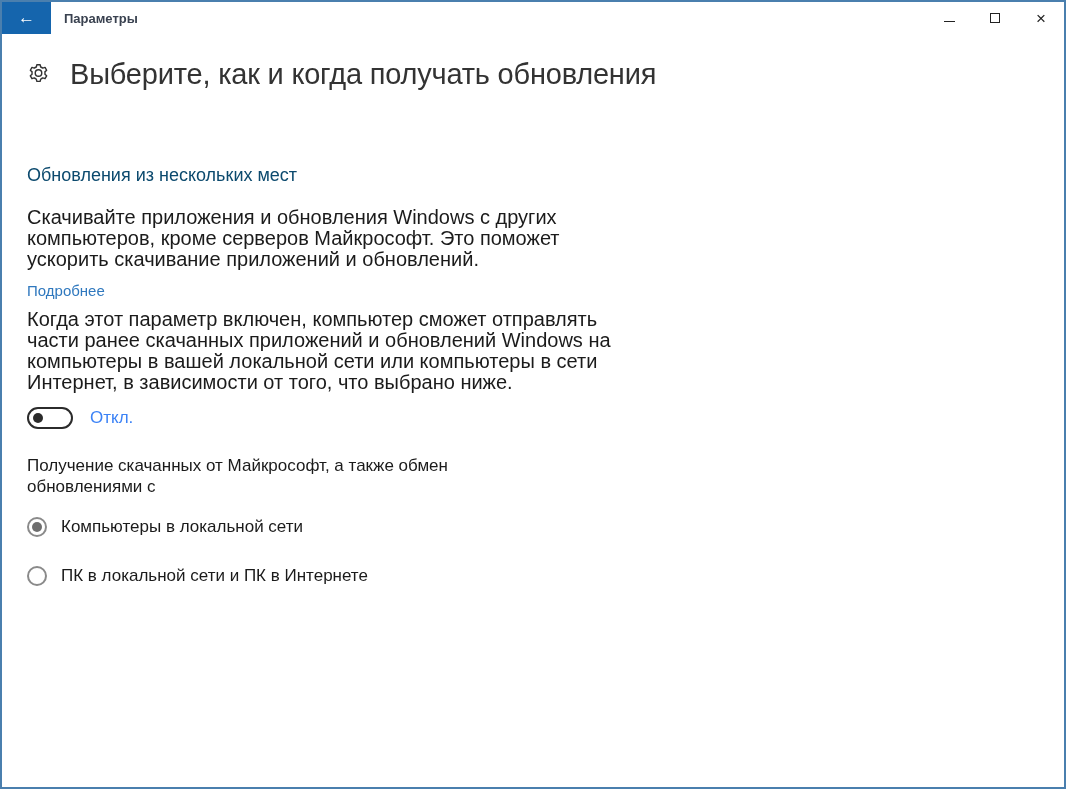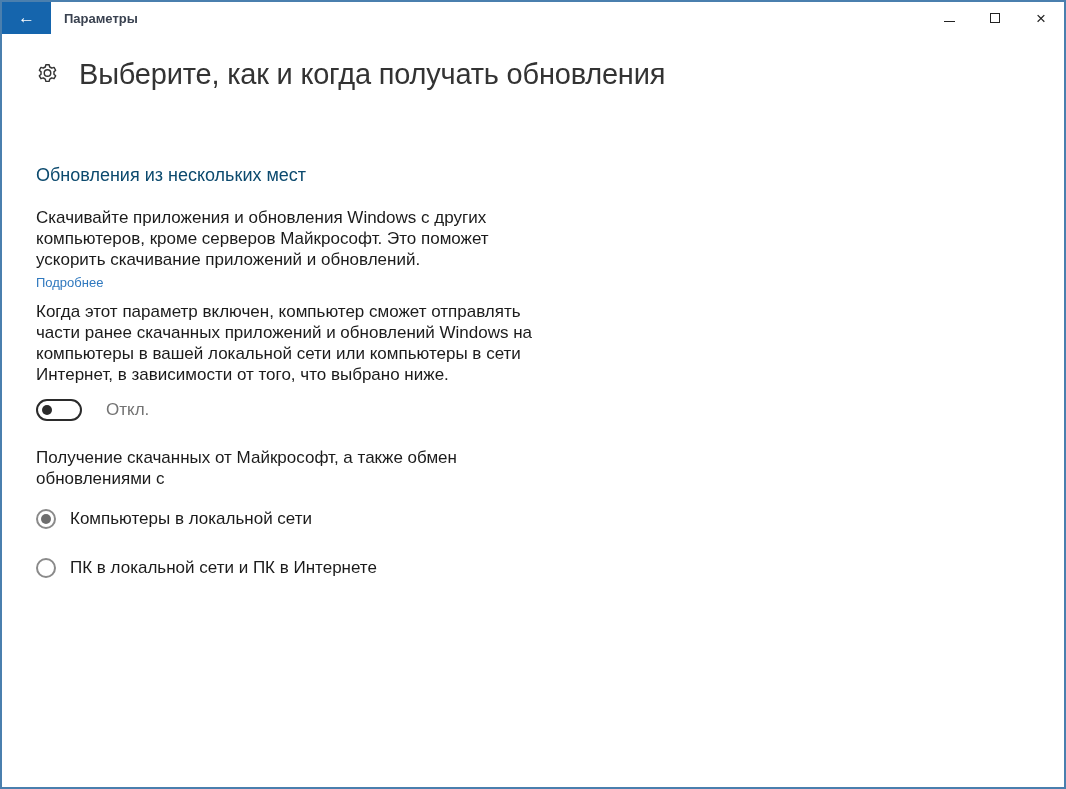--- a/index.html
+++ b/index.html
@@ -45,21 +45,21 @@
     width: 46px; height: 32px;
     display: flex; align-items: center; justify-content: center;
     color: #222222;
     cursor: pointer;
   }
   .min-glyph { width: 11px; height: 0; border-top: 1.5px solid #222; margin-top: 6px; }
   .max-glyph { width: 10px; height: 10px; border: 1.4px solid #222; }
   .close-glyph { font-size: 17px; line-height: 1; color: #222; }
 
   
-  .content { padding-left: 34px; padding-right: 25px; }
+  .content { padding-left: 25px; padding-right: 25px; }
 
   .page-header {
     margin-top: 24px;
     display: flex;
     align-items: center;
   }
   .gear { flex: 0 0 auto; margin-top: 2px; }
   .page-title {
     margin-left: 20px;
     font-size: 29px;
@@ -69,30 +69,30 @@
   }
 
   .section-title {
     margin-top: 74px;
     font-size: 18px;
     font-weight: 400;
     color: #0c4a6e;
   }
 
   .body-text {
-    font-size: 17px;
+    font-size: 20px;
     line-height: 21px;
     color: #1b1b1b;
     white-space: pre-line;
   }
   .p1 { margin-top: 21px; }
   .more-link {
     display: inline-block;
-    margin-top: 2px;
-    font-size: 13px;
+    margin-top: 10px;
+    font-size: 15px;
     line-height: 21px;
     color: #2f78be;
     text-decoration: none;
     cursor: pointer;
   }
   .p2 { margin-top: 8px; }
 
   
   .toggle-row {
     margin-top: 12px;
@@ -110,23 +110,23 @@
   }
   .toggle .knob {
     position: absolute;
     left: 4px; top: 50%;
     transform: translateY(-50%);
     width: 10px; height: 10px;
     border-radius: 50%;
     background: #2b2b2b;
   }
   .toggle-label {
-    margin-left: 24px;
-    font-size: 17px;
-    color: #737373;
+    margin-left: 17px;
+    font-size: 17px;
+    color: #3b82f6;
   }
 
   .share-heading {
     margin-top: 24px;
     font-size: 17px;
     line-height: 21px;
     color: #1b1b1b;
     white-space: pre-line;
   }
 

